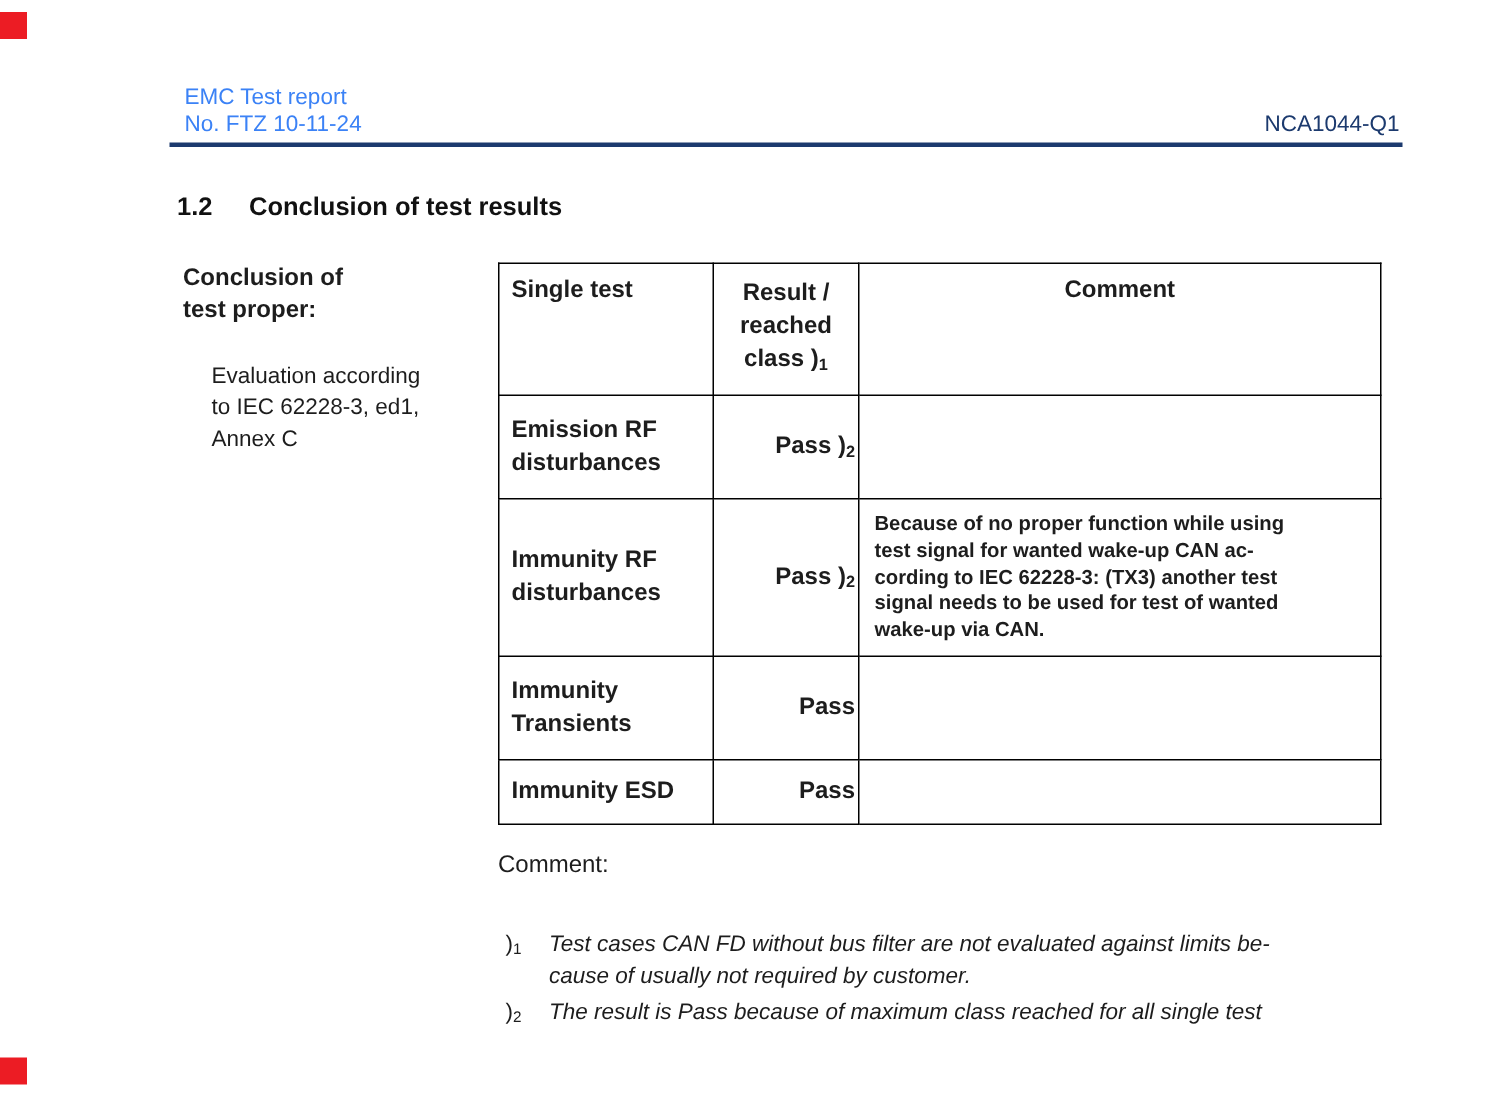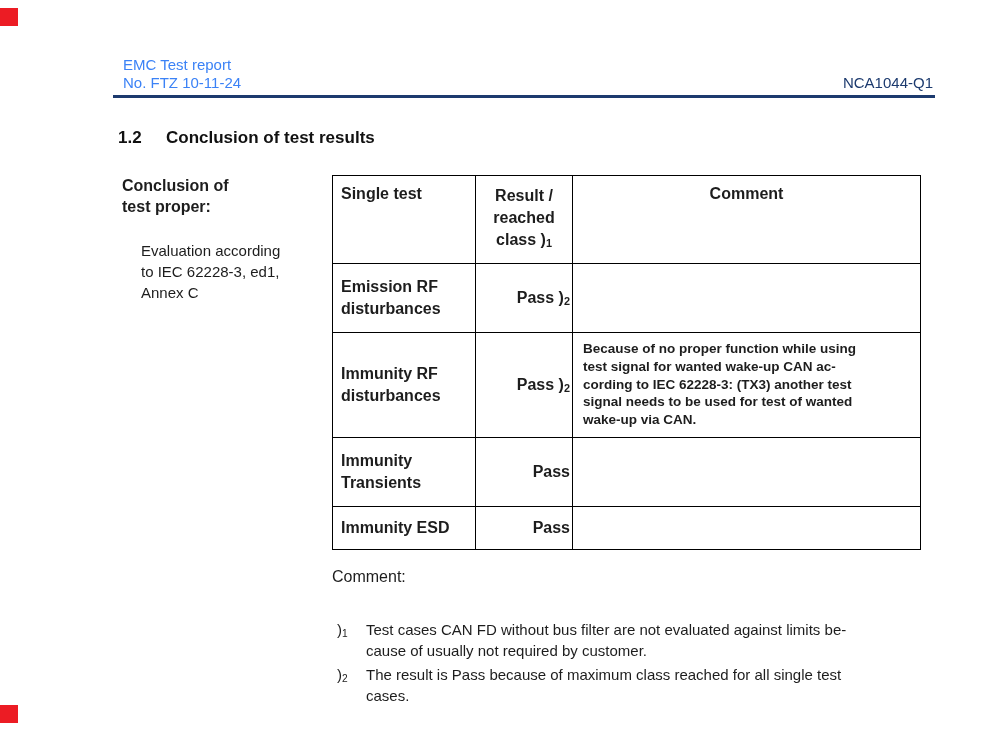--- a/index.html
+++ b/index.html
@@ -57,21 +57,21 @@
   td.comment div { white-space: nowrap; }
 
   .sub { font-size: 0.68em; vertical-align: -0.22em; }
 
   
   .comment-label { position: absolute; left: 332px; top: 568px; font-size: 16px; }
   .footnotes { position: absolute; left: 337px; top: 619px; width: 590px; font-size: 15px; line-height: 21px; }
   .footnote { display: flex; }
   .footnote + .footnote { margin-top: 3px; }
   .fn-marker { flex: 0 0 29px; }
-  .fn-text div { white-space: nowrap; }
+  .fn-text div { white-space: nowrap; font-style: italic; }
 </style>
 </head>
 <body>
 
 <div class="page">
 
   <div class="corner-marker marker-top"></div>
   <div class="corner-marker marker-bottom"></div>
 
   <div>
@@ -154,18 +154,17 @@
       <span class="fn-marker"><span>)</span><span class="sub">1</span></span>
       <div class="fn-text">
         <div>Test cases CAN FD without bus filter are not evaluated against limits be-</div>
         <div>cause of usually not required by customer.</div>
       </div>
     </div>
     <div class="footnote">
       <span class="fn-marker"><span>)</span><span class="sub">2</span></span>
       <div class="fn-text">
         <div>The result is Pass because of maximum class reached for all single test</div>
-        <div>cases.</div>
       </div>
     </div>
   </div>
 
 </div>
 
 </body></html>

